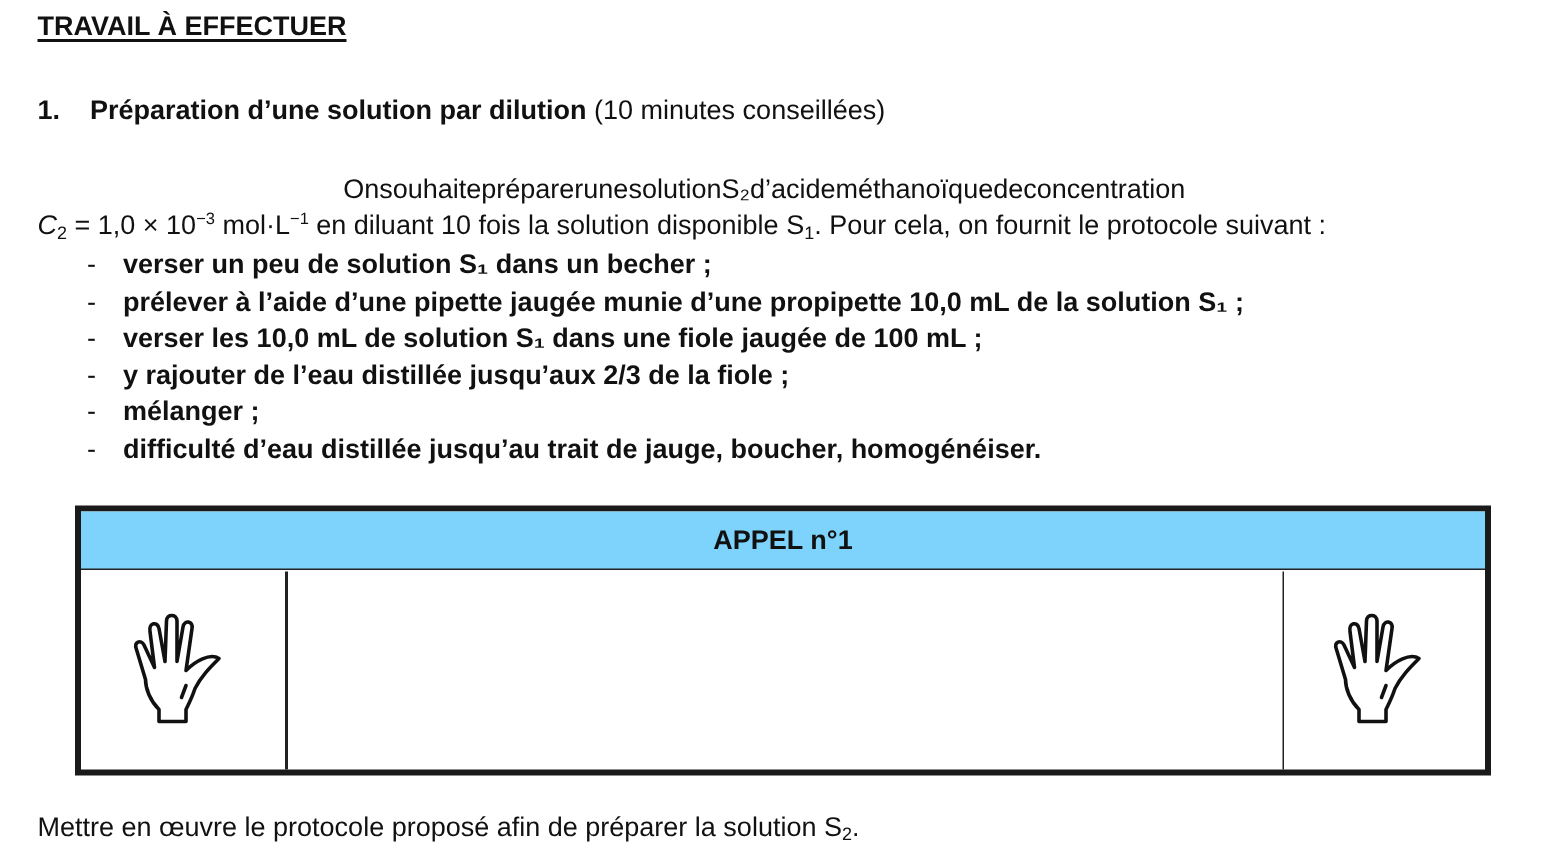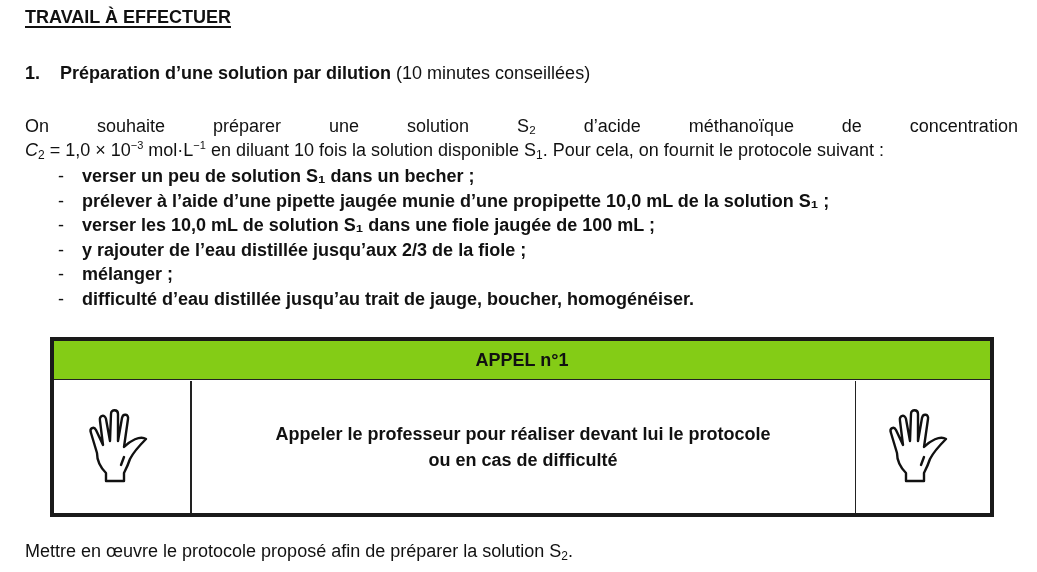--- a/index.html
+++ b/index.html
@@ -3,30 +3,30 @@
 <meta charset="utf-8">
 <style>
   html, body { margin:0; padding:0; background:#ffffff; }
   body { width:1037px; height:572px; position:relative; overflow:hidden;
          font-family:"Liberation Sans", sans-serif; color:#111; font-size:18px; }
   .abs { position:absolute; white-space:nowrap; }
   .title { left:25px; top:7px; font-size:18px; font-weight:bold; text-decoration:underline; text-underline-offset:3px; text-decoration-thickness:2px; }
   .section { left:25px; top:63px; font-size:18px; }
   .section .num { font-weight:bold; display:inline-block; width:35px; }
   .section .bold { font-weight:bold; }
-  .intro1 { left:25px; top:116px; width:993px; display:flex; justify-content:space-between; }
+  .intro1 { left:13px; top:116px; width:993px; display:flex; justify-content:center; }
   .intro2 { left:25px; top:140px; }
   sub { font-size:12px; vertical-align:-3px; line-height:0; }
   sup { font-size:11px; vertical-align:7px; line-height:0; }
   .list { left:25px; top:164px; margin:0; padding:0; list-style:none; }
   .list li { height:24.6px; line-height:24.6px; position:relative; }
   .list .dash { position:absolute; left:33px; }
   .list .txt { position:absolute; left:57px; white-space:nowrap;font-weight:bold; }
   .box { position:absolute; left:50px; top:337px; width:936px; height:172px; border:4px solid #1a1a1a; }
-  .hdr { position:absolute; left:0; top:0; width:100%; height:38px; background:#84cc16; border-bottom:1.5px solid #222; }
+  .hdr { position:absolute; left:0; top:0; width:100%; height:38px; background:#7dd3fc; border-bottom:1.5px solid #222; }
   .hdr-text { position:absolute; left:0; width:100%; top:9px; text-align:center; font-weight:bold; font-size:18px; }
   .vline { position:absolute; top:40px; bottom:0; width:1.5px; background:#222; }
   .cell-icon { position:absolute; top:40px; bottom:0; width:136px; display:flex; align-items:center; justify-content:center; }
   .msg { position:absolute; left:138px; right:136px; top:80px; text-align:center; font-weight:bold; font-size:18px; line-height:26px; }
   .footer { left:25px; top:541px; font-size:18px;text-align:right; }
 </style>
 </head>
 <body>
 
 <div class="abs title">TRAVAIL À EFFECTUER</div>
@@ -82,24 +82,20 @@
     <div class="hdr-text">APPEL n°1</div>
   </div>
   <div class="vline" style="left:136px"></div>
   <div class="vline" style="right:134px"></div>
   <div class="cell-icon" style="left:0">
     <svg width="68" height="76" viewBox="0 0 68 76" fill="#fff" stroke="#111" stroke-width="2.4" stroke-linejoin="round" stroke-linecap="round">
       <path d="M18 72 L18 64 C12 58 9 50 9 44 L3 24 C1 19 6 17 8 21 L15 36 L12 12 C11 6 17 5 18 10 L22 32 L23 5 C23 0 30 0 30 5 L30 32 L34 9 C35 4 41 5 40 10 L36 38 C42 32 52 26 58 30 C52 36 46 42 42 50 C40 56 38 60 36 64 L36 72 Z"></path>
       <path d="M36 48 L33 56"></path>
     </svg>
   </div>
-  <div class="msg">
-    <div>Appeler le professeur pour réaliser devant lui le protocole</div>
-    <div>ou en cas de difficulté</div>
-  </div>
   <div class="cell-icon" style="right:0">
     <svg width="68" height="76" viewBox="0 0 68 76" fill="#fff" stroke="#111" stroke-width="2.4" stroke-linejoin="round" stroke-linecap="round">
       <path d="M18 72 L18 64 C12 58 9 50 9 44 L3 24 C1 19 6 17 8 21 L15 36 L12 12 C11 6 17 5 18 10 L22 32 L23 5 C23 0 30 0 30 5 L30 32 L34 9 C35 4 41 5 40 10 L36 38 C42 32 52 26 58 30 C52 36 46 42 42 50 C40 56 38 60 36 64 L36 72 Z"></path>
       <path d="M36 48 L33 56"></path>
     </svg>
   </div>
 </div>
 
 <div class="abs footer"><span>Mettre en œuvre le protocole proposé afin de préparer la solution S</span><sub>2</sub><span>.</span></div>
 

